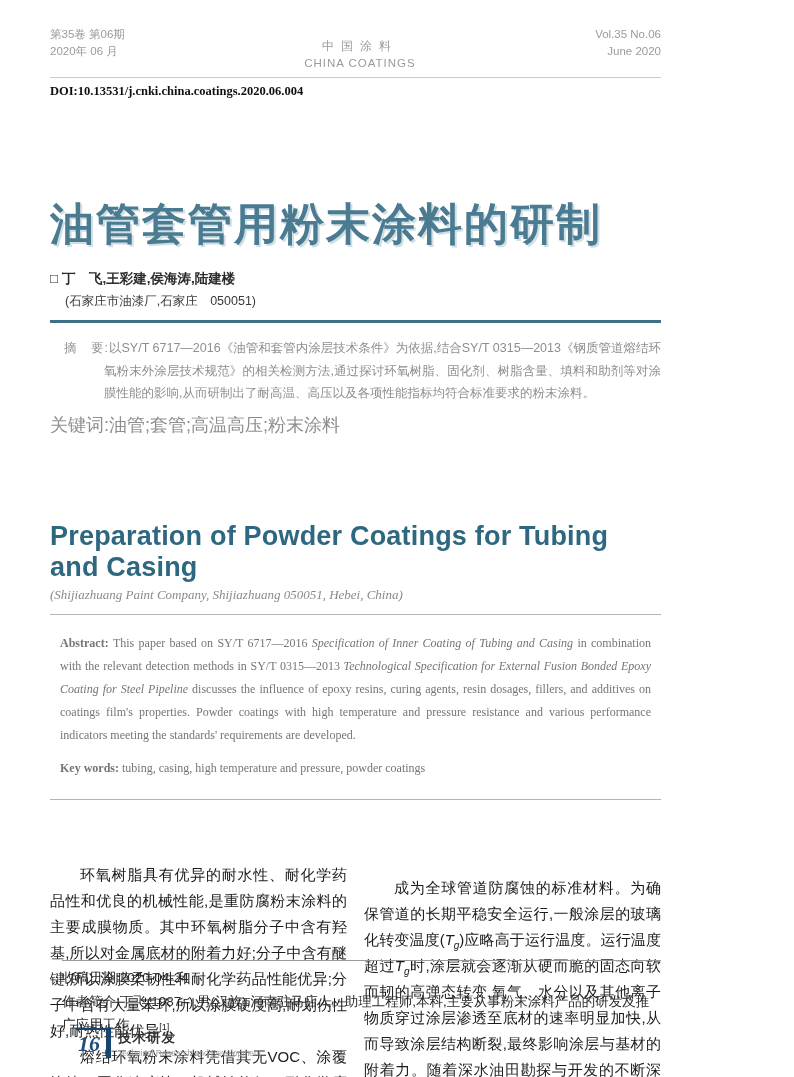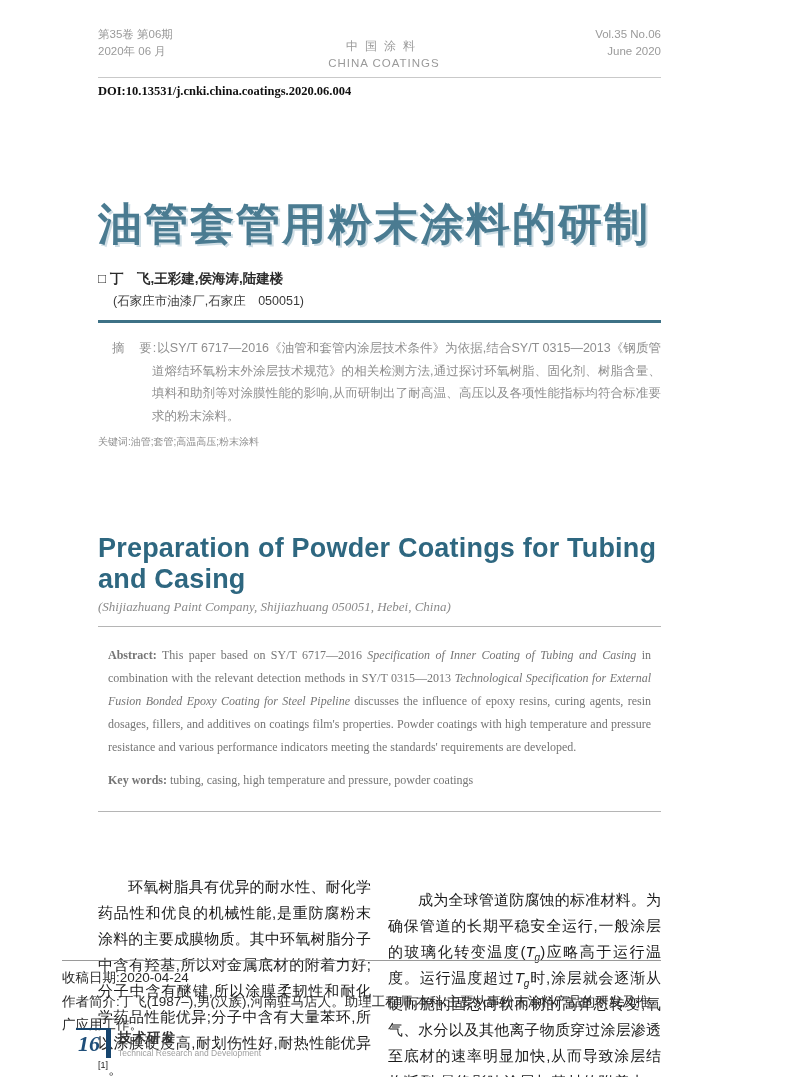--- a/index.html
+++ b/index.html
@@ -1,20 +1,20 @@
 <!DOCTYPE html>
 <html><head>
 <meta charset="utf-8">
 <style>
   html,body{margin:0;padding:0;background:#fff;}
   .page{
     position:relative;
     width:720px;height:1077px;
     box-sizing:border-box;
-    padding:26px 59px 0 98px;
+    padding:26px 59px 0 50px;
     background:#fff;
     font-family:"Liberation Sans",sans-serif;
     overflow:hidden;
     border-radius:24px;
   }
   
   .jheader{display:flex;justify-content:space-between;align-items:flex-start;
     color:#9a9a9a;font-size:11.5px;line-height:1.45;}
   .jheader .col{display:flex;flex-direction:column;}
   .jheader .center{text-align:center;}
@@ -29,21 +29,21 @@
     margin:96px 0 0 0;font-size:44px;font-weight:bold;letter-spacing:2px;
     color:#4a7b91;text-shadow:2px 2px 0 rgba(150,182,198,.45);
     font-family:Liberation Serif, serif;}
   .authors-zh{margin-top:16px;font-size:13.5px;font-weight:600;color:#2b2b2b;}
   .affil-zh{margin-top:5px;padding-left:15px;font-size:12.5px;color:#3a3a3a;}
   .teal-rule{margin-top:10px;border-bottom:3px solid #3d7186;}
   
   .abstract-zh{margin:14px 0 0 14px;padding-left:40px;text-indent:-40px;
     font-size:12.5px;color:#8e8e8e;line-height:1.8;text-align:justify;}
   .abstract-zh .lbl{letter-spacing:1px;}
-  .keywords-zh{margin-top:8px;font-size:10px;color:#8e8e8e;}
+  .keywords-zh{margin-top:8px;font-size:18px;color:#8e8e8e;}
   .meta-row{margin-top:10px;display:flex;justify-content:space-between;
     font-size:12.5px;color:#8e8e8e;}
   
   .title-en{margin:84px 0 0 0;font-size:27px;font-weight:bold;color:#2e6780;
     letter-spacing:0.2px;}
   .authors-en{margin-top:15px;font-size:13px;color:#8a8a8a;}
   .affil-en{margin-top:4px;font-size:13px;color:#8a8a8a;
     font-family:"Liberation Serif",serif;font-style:italic;}
   .en-abstract{margin-top:11px;border-top:1px solid #b5b5b5;
     border-bottom:1px solid #b5b5b5;padding:7px 0 9px 0;}

